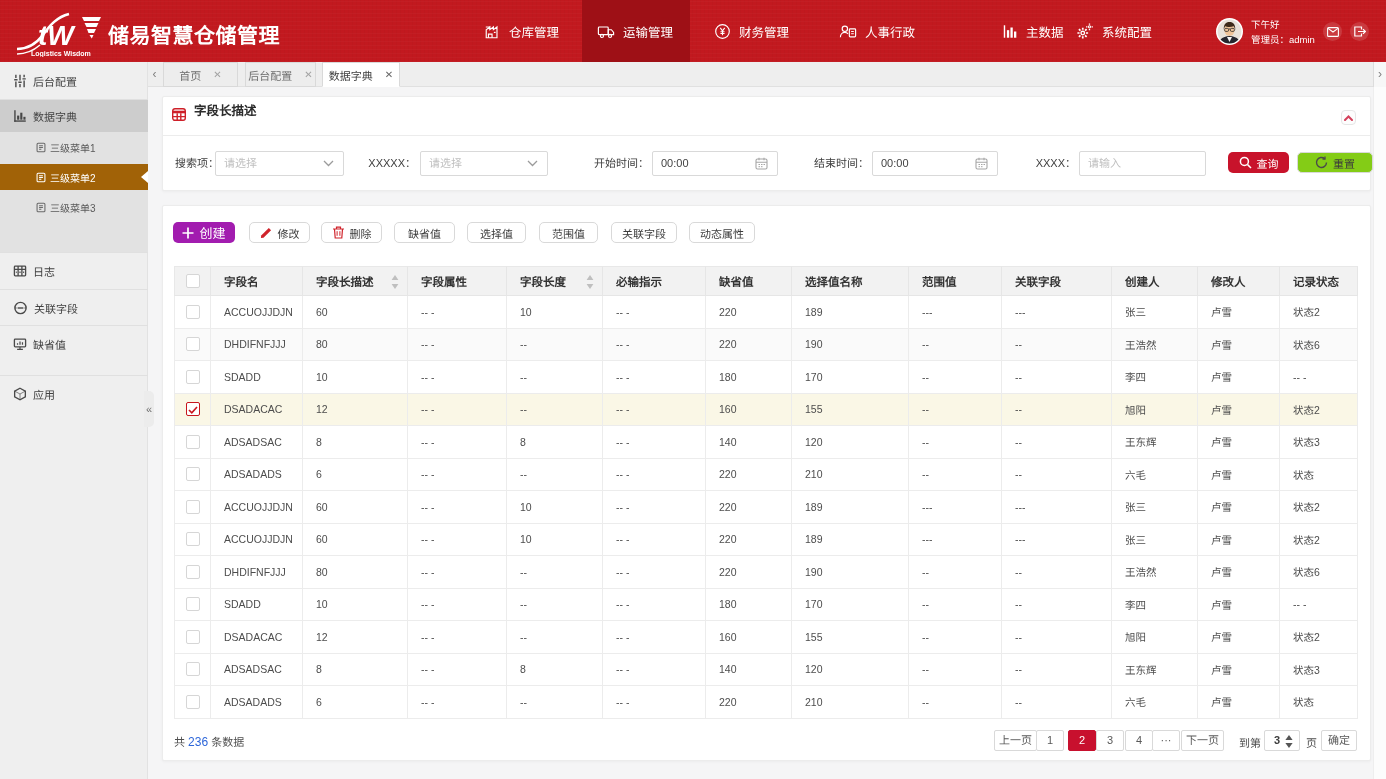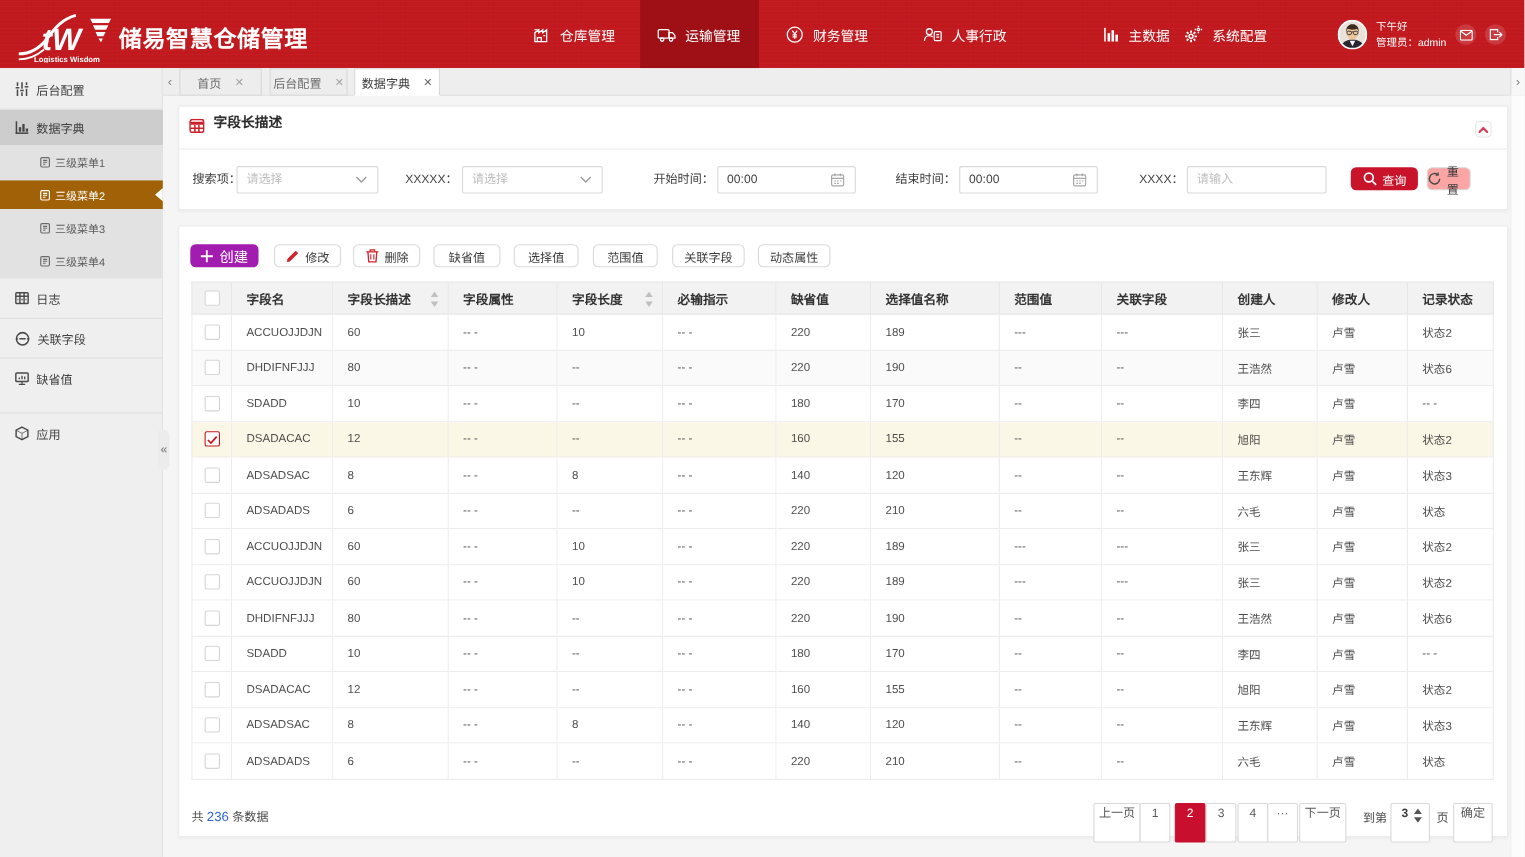--- a/index.html
+++ b/index.html
@@ -38,34 +38,34 @@
 .c1-title{position:absolute;left:31px;top:7px;font-size:12.5px;font-weight:bold;color:#2b2b2b;line-height:14px}
 .c1-div{position:absolute;left:0;top:38px;width:1207px;height:1px;background:#ececec}
 .fold{position:absolute;right:14px;top:13px;width:15px;height:15px;border:1px solid #e6e6e6;border-radius:4px;display:flex;align-items:center;justify-content:center;background:#fdfdfd}
 .flabel{position:absolute;top:54px;height:25px;line-height:25px;font-size:11px;color:#404040;text-align:right}
 .fctl{position:absolute;top:54px;height:25px;border:1px solid #d9d9d9;border-radius:2px;background:#fff;font-size:11px;line-height:23px;padding-left:8px;color:#3f3f3f}
 .ph{color:#bfbfbf}
 .fctl .dn{position:absolute;right:9px;top:8px}
 .btn{position:absolute;height:21px;border-radius:5px;font-size:11px;display:flex;align-items:center;justify-content:center;gap:5px}
 .btn-plain{background:#fff;border:1px solid #d9d9d9;color:#3c3c3c}
 
-table{border-collapse:separate;border-spacing:0;table-layout:fixed;position:absolute;left:11px;top:50px;width:1184px}
+table{border-collapse:separate;border-spacing:0;table-layout:fixed;position:absolute;left:11px;top:60px;width:1184px}
 th{height:30px;background:#f2f2f2;font-size:11.5px;font-weight:bold;color:#333;text-align:left;padding:0 0 0 13px;border-top:1px solid #e8e8e8;border-right:1px solid #e6e6e6;position:relative;white-space:nowrap}
 th:first-child{border-left:1px solid #e8e8e8}
 td{height:32.5px;font-size:10.5px;color:#4d4d4d;padding:0 0 0 13px;border-bottom:1px solid #ececec;border-right:1px solid #ececec;white-space:nowrap;background:#fff}
 td:first-child{border-left:1px solid #ececec}
 th{border-bottom:1px solid #e6e6e6}
 tr.hov td{background:#fafafa}
 tr.sel td{background:#faf7e6}
 .cbc{text-align:center;padding:0!important}
 .cb{display:inline-block;width:14px;height:14px;border:1px solid #d6d6d6;border-radius:2px;background:#fff;vertical-align:middle}
 .cbk{border:1.5px solid #c8161e;position:relative}
 .sorter{position:absolute;right:8px;top:8px}
 
-.pg{position:absolute;top:524px;height:36px;line-height:19px;font-size:11px;color:#595959;text-align:center;background:#fff;border:1px solid #d9d9d9;border-radius:2px}
+.pg{position:absolute;top:524px;height:21px;line-height:19px;font-size:11px;color:#595959;text-align:center;background:#fff;border:1px solid #d9d9d9;border-radius:2px}
 .pg-act{background:#c8102e;border-color:#c8102e;color:#fff}
 .total{position:absolute;left:11px;top:527px;font-size:11px;color:#4d4d4d}
 .total b{color:#2d66d9;font-weight:normal;font-size:12px}
 </style>
 </head>
 <body>
 
 <div class="header">
   <svg class="abs" style="left:13px;top:7px" width="100" height="50" viewBox="0 0 100 50">
     <path d="M4 42 C14 42 23 37 30 28 C37 18 44 10 56 7" fill="none" stroke="#fff" stroke-width="2.6"></path>
@@ -206,27 +206,20 @@
       <span>三级菜单2</span>
       <span class="notch"></span>
     </div>
     <div class="s-sub-item" style="top:60px">
       <svg width="10" height="11" viewBox="0 0 14 15" fill="none" stroke="#6a6a6a" stroke-width="1.5">
           <rect x="1.5" y="1.5" width="11" height="12" rx="1.5"></rect>
           <path d="M4.3 5 H9.7 M4.3 7.5 H9.7 M4.3 10 H7.5"></path>
         </svg>
       <span>三级菜单3</span>
     </div>
-    <div class="s-sub-item" style="top:90px">
-      <svg width="10" height="11" viewBox="0 0 14 15" fill="none" stroke="#6a6a6a" stroke-width="1.5">
-          <rect x="1.5" y="1.5" width="11" height="12" rx="1.5"></rect>
-          <path d="M4.3 5 H9.7 M4.3 7.5 H9.7 M4.3 10 H7.5"></path>
-        </svg>
-      <span>三级菜单4</span>
-    </div>
   </div>
   <div class="s-item" style="top:190px;height:37px">
     <svg width="14" height="14" viewBox="0 0 17 17" fill="none" stroke="#4a4a4a" stroke-width="1.6">
       <rect x="1.7" y="2.5" width="13.6" height="12" rx="1"></rect>
       <path d="M6.2 2.5 V14.5 M10.8 2.5 V14.5 M1.7 6.5 H15.3"></path>
       <path d="M3.5 10 H4.5 M7.8 10 H9.2 M12.3 10 H13.5" stroke-width="1.6"></path>
     </svg>
     <span>日志</span>
   </div>
   <div class="s-item" style="top:227px;height:36px">
@@ -307,21 +300,21 @@
       </svg>
   </div>
   <div class="flabel" style="left:863px;width:50px">XXXX：</div>
   <div class="fctl" style="left:916px;width:127px"><span class="ph">请输入</span></div>
   <div class="btn" style="left:1065px;top:55px;width:61px;background:#c8132b;color:#fff">
     <svg width="13" height="13" viewBox="0 0 13 13" fill="none" stroke="#fff" stroke-width="1.5">
         <circle cx="5.4" cy="5.4" r="4"></circle>
         <path d="M8.6 8.6 L12 12"></path>
       </svg>查询
   </div>
-  <div class="btn btn-plain" style="left:1134px;top:55px;width:40px;background:#fca5a5">
+  <div class="btn btn-plain" style="left:1134px;top:55px;width:76px;background:#84cc16">
     <svg width="13" height="13" viewBox="0 0 13 13" fill="none" stroke="#4a4a4a" stroke-width="1.4">
         <path d="M11.5 6.5 A5 5 0 1 1 9.8 2.7"></path>
         <path d="M10 0.5 L10 3 L7.5 3" stroke-width="1.3"></path>
       </svg>重置
   </div>
 </div>
 
 <div class="card" id="card2">
   <div class="btn" style="left:10px;top:16px;width:62px;background:#a21caf;color:#fff;font-size:13px">
     <svg width="12" height="12" viewBox="0 0 12 12" fill="none" stroke="#fff" stroke-width="1.7">

